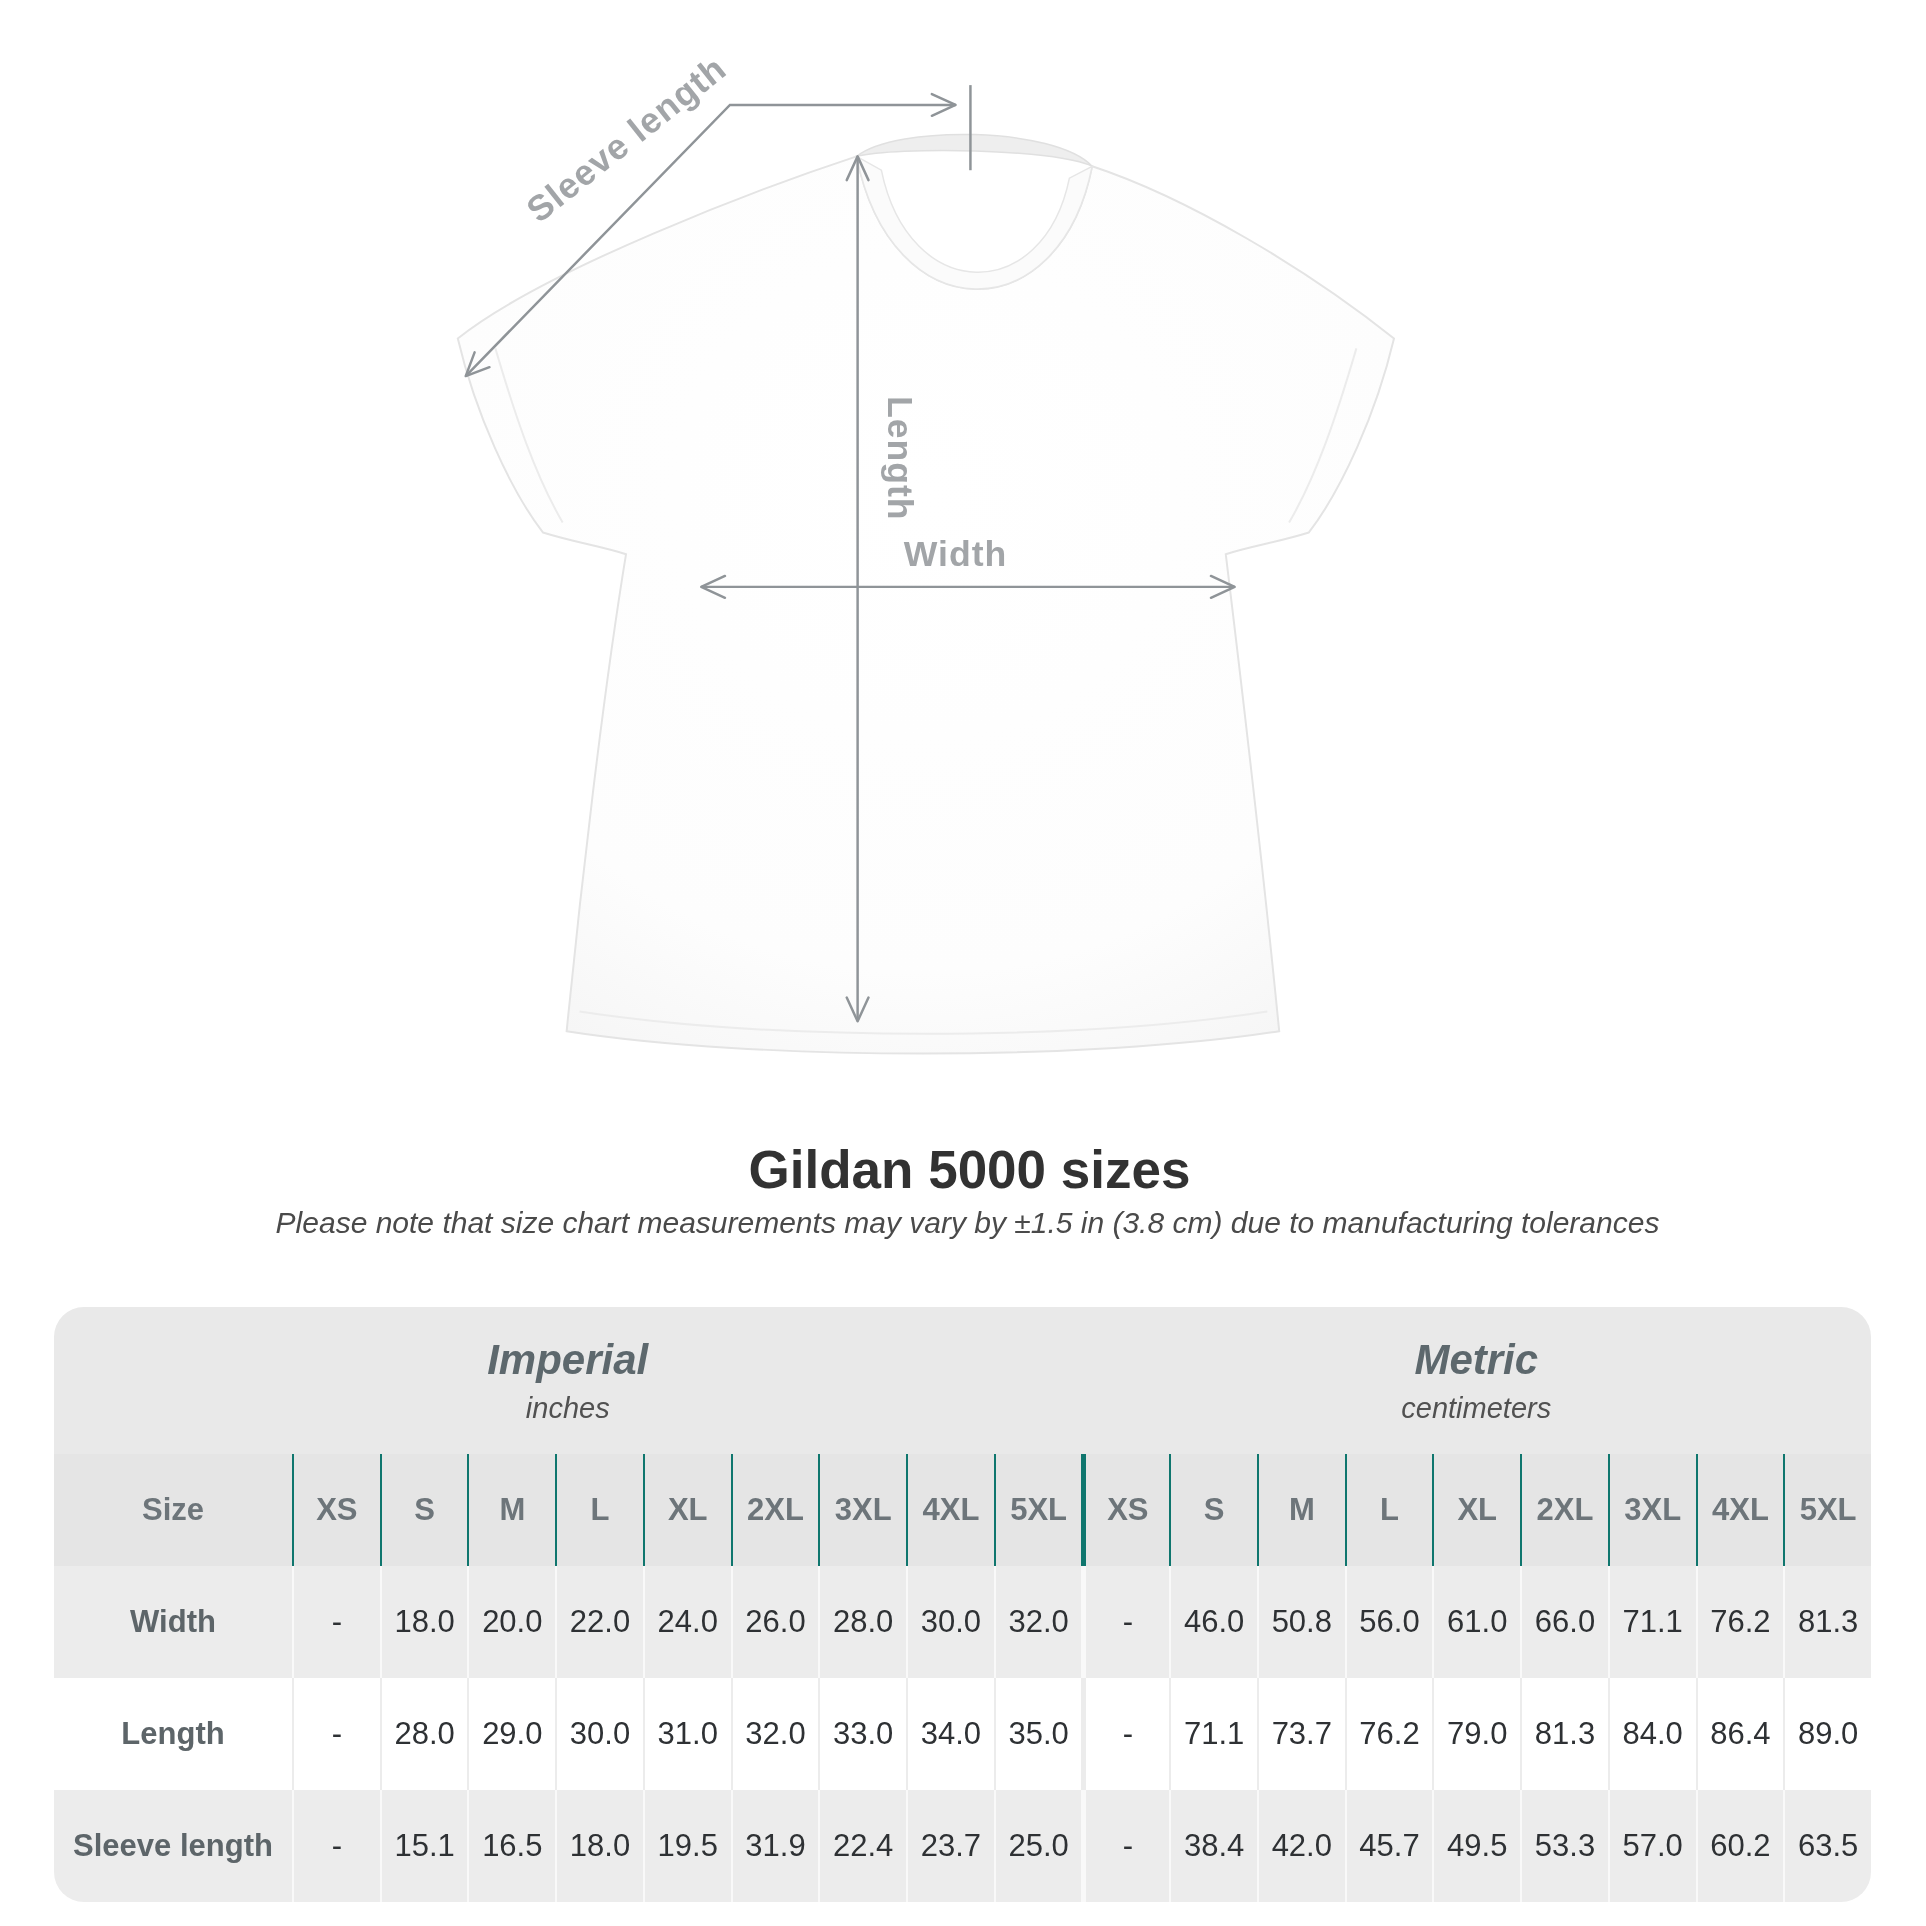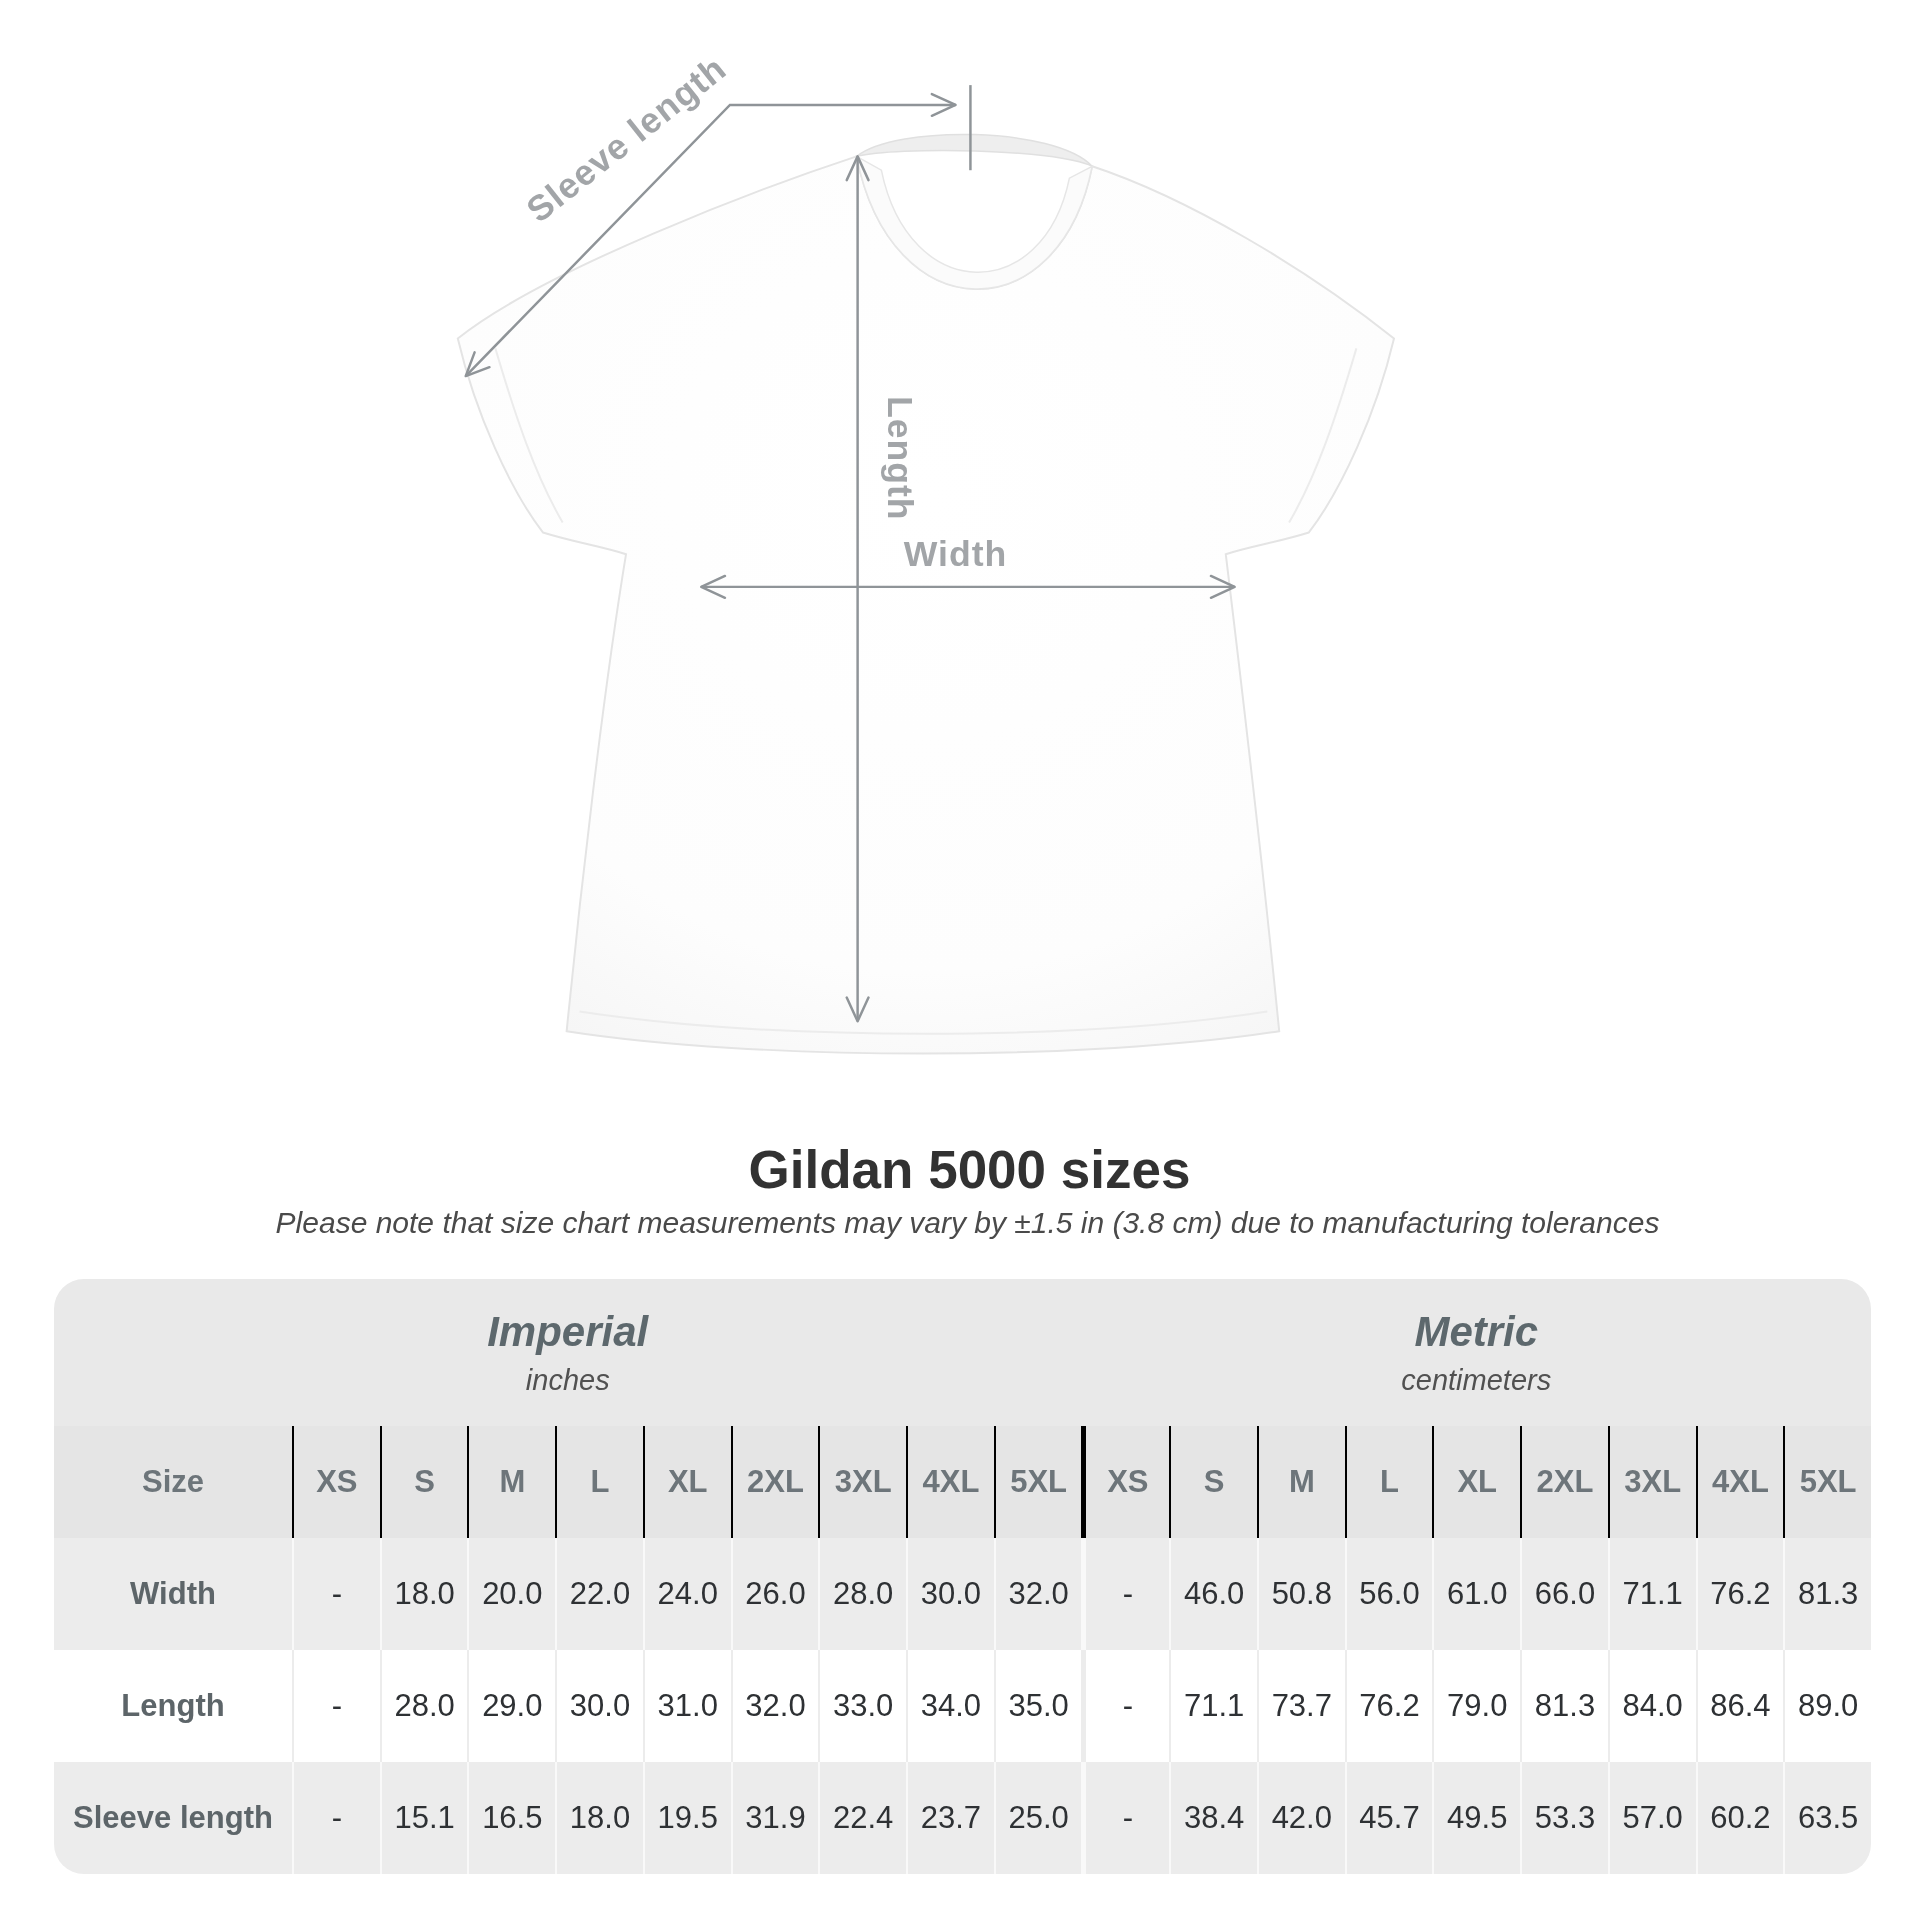--- a/index.html
+++ b/index.html
@@ -13,30 +13,30 @@
   .shirt-body{fill:url(#shirtG);stroke:#e4e4e4;stroke-width:2;}
   .shirt-detail{fill:none;stroke:#ececec;stroke-width:2;}
   .collar-back{fill:#eeeeee;stroke:#e0e0e0;stroke-width:1.5;}
   .collar-band{fill:#fbfbfb;stroke:#e6e6e6;stroke-width:1.5;}
 
   .title{position:absolute;left:0;top:1139px;width:100%;text-align:center;
          font-size:53px;font-weight:bold;color:#323232;padding-left:6px;}
   .subtitle{position:absolute;left:4px;top:1206px;width:100%;text-align:center;
             font-size:30px;font-style:italic;color:#4a4a4a;}
 
-  .sizetable{position:absolute;left:54px;top:1279px;width:1817px;}
+  .sizetable{position:absolute;left:54px;top:1307px;width:1817px;}
   .grid-row{display:grid;grid-template-columns:238px repeat(18,1fr);height:112px;}
   .band{height:147px;background:#e9e9e9;border-radius:30px 30px 0 0;}
   .unit-group{display:flex;flex-direction:column;align-items:center;justify-content:center;}
   .unit-name{font-size:42px;font-weight:bold;font-style:italic;color:#5d686d;}
   .unit-sub{font-size:29px;font-style:italic;color:#515151;margin-top:8px;}
 
   .header-row{background:#e5e5e5;}
   .cell{display:flex;align-items:center;justify-content:center;font-size:31px;}
-  .header-row .cell{border-left:2px solid #000000;color:#6d757a;font-weight:bold;}
+  .header-row .cell{border-left:2px solid #0f766e;color:#6d757a;font-weight:bold;}
   .row-gray{background:#ececec;}
   .row-gray .cell{border-left:2px solid #f9f9f9;}
   .row-white{background:#ffffff;}
   .row-white .cell{border-left:2px solid #ececec;}
   .metric-start{border-left-width:5px !important;}
   .label-cell{border-left:none !important;font-weight:bold;color:#5d6569;}
   .val-cell{color:#2e3134;}
   .last-row{border-radius:0 0 30px 30px;overflow:hidden;}
 </style>
 </head>

